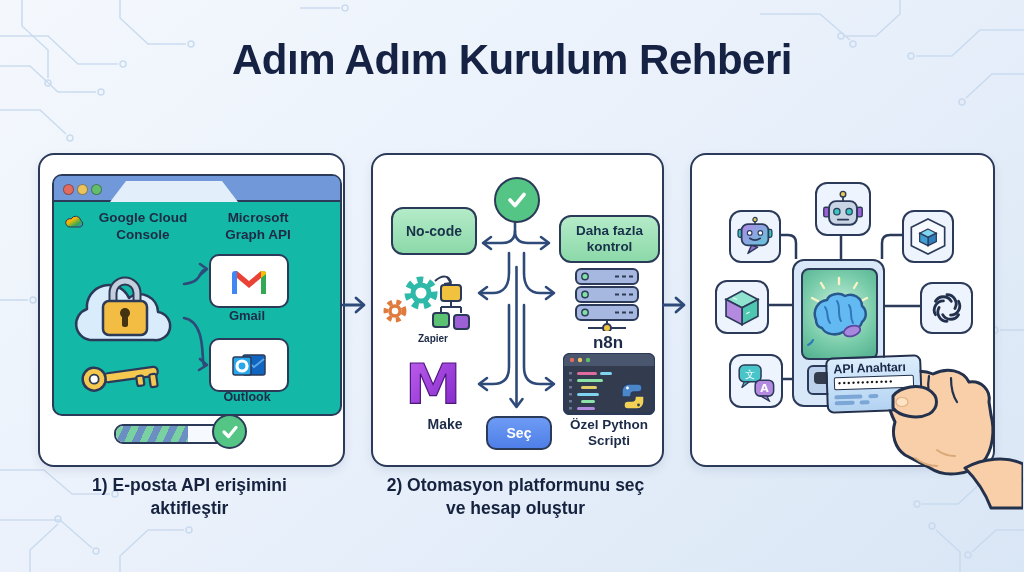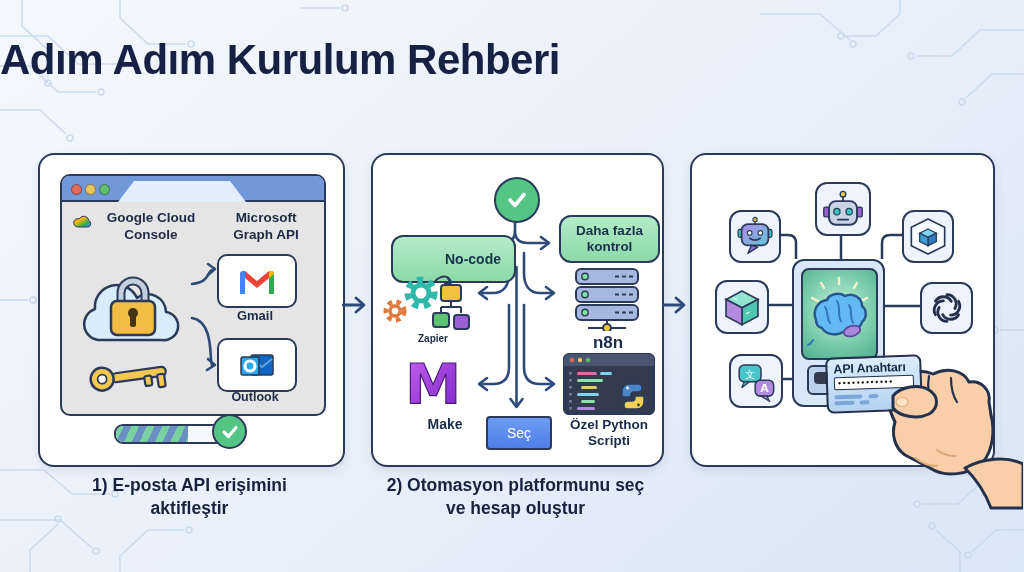--- a/index.html
+++ b/index.html
@@ -1,51 +1,51 @@
 <!DOCTYPE html>
 <html><head>
 <meta charset="utf-8">
 <style>
   html,body{margin:0;padding:0;background:#dfe9f6;}
   .canvas{position:relative;width:1024px;height:572px;overflow:hidden;
     background:linear-gradient(140deg,#f4f8fd 0%,#eaf1fb 45%,#d9e6f5 100%);
     font-family:"Liberation Sans",sans-serif;}
   .abs{position:absolute;}
-  .title{position:absolute;top:36px;left:0;width:1024px;text-align:left;
+  .title{position:absolute;top:36px;left:0;width:1024px;text-align:center;
     font-size:42px;font-weight:bold;color:#152244;letter-spacing:-0.5px;}
   .panel{position:absolute;top:153px;height:310px;background:#ffffff;
     border:2.5px solid #2b3a58;border-radius:16px;box-shadow:0 4px 10px rgba(40,60,100,.10);}
   .caption{position:absolute;top:474px;color:#16233f;font-weight:bold;
     font-size:17.5px;line-height:1.32;text-align:center;}
   .lbl{position:absolute;color:#1c2b48;font-weight:bold;font-size:13.5px;text-align:center;}
   
-  .browser{position:absolute;left:20px;top:19px;width:262px;height:238px;
-    background:#e5e5e5;border:2.5px solid #2b3a58;border-radius:10px;}
+  .browser{position:absolute;left:12px;top:19px;width:262px;height:238px;
+    background:#14b8a6;border:2.5px solid #2b3a58;border-radius:10px;padding-left:24px;}
   .bbar{position:absolute;left:0;top:0;width:100%;height:26px;background:#7199d9;
     border-bottom:2.5px solid #2b3a58;border-radius:7px 7px 0 0;box-sizing:border-box;}
   .dot{position:absolute;top:8px;width:9px;height:9px;border-radius:50%;border:1px solid rgba(30,40,70,.45);}
   .tab{position:absolute;left:56px;top:5px;width:128px;height:21px;background:#e3eefb;
     clip-path:polygon(0 100%,16px 0,calc(100% - 16px) 0,100% 100%);}
   .sitehdr{position:absolute;font-size:13.5px;font-weight:bold;color:#1d2a45;
     text-align:center;line-height:1.25;}
   .mini-box{position:absolute;left:155px;width:76px;height:50px;background:#ffffff;
     border:2.5px solid #2b3a58;border-radius:10px;display:flex;align-items:center;justify-content:center;}
   .track{position:absolute;left:74px;top:269px;width:116px;height:16px;background:#f6fafe;
     border:2.5px solid #2b3a58;border-radius:9px;overflow:hidden;}
   .fill{height:100%;width:62%;border-radius:7px 0 0 7px;
     background:repeating-linear-gradient(115deg,#79d1a1 0 7px,#6b8fc2 7px 14px);}
   .chk{position:absolute;border-radius:50%;background:#55c585;border:2.5px solid #2b3a58;
     display:flex;align-items:center;justify-content:center;}
   
   .opt{position:absolute;background:linear-gradient(180deg,#b4ebc8,#8cd9a9);
     border:2.5px solid #2b3a58;border-radius:12px;display:flex;align-items:center;
     justify-content:center;font-weight:bold;color:#18324a;text-align:center;line-height:1.15;}
   .sec-btn{position:absolute;left:113px;top:261px;width:62px;height:30px;
-    background:linear-gradient(180deg,#6e9bf4,#4f7fe8);border:2.5px solid #2b3a58;border-radius:4px;
-    color:#ffffff;font-weight:normal;font-size:14px;display:flex;align-items:center;justify-content:center;}
+    background:linear-gradient(180deg,#6e9bf4,#4f7fe8);border:2.5px solid #2b3a58;border-radius:10px;
+    color:#ffffff;font-weight:bold;font-size:14px;display:flex;align-items:center;justify-content:center;}
   
   .icon-box{position:absolute;background:#eef4fd;border:2.5px solid #2b3a58;border-radius:12px;
     display:flex;align-items:center;justify-content:center;}
   .device{position:absolute;left:100px;top:104px;width:93px;height:148px;background:#d9e8f8;
     border:2.5px solid #2b3a58;border-radius:12px;box-sizing:border-box;}
   .screen{position:absolute;left:7px;top:7px;width:73px;height:88px;border:2px solid #2b3a58;border-radius:8px;
     background:radial-gradient(circle at 50% 45%,#cdf2de 0%,#79ccaa 58%,#4fae8d 100%);overflow:hidden;}
   .slot{position:absolute;left:13px;top:104px;width:61px;height:26px;background:#bcd2ec;
     border:2px solid #2b3a58;border-radius:6px;}
   .slot-in{position:absolute;left:5px;top:5px;width:47px;height:12px;background:#323c4c;border-radius:4px;}
@@ -197,21 +197,21 @@
       <path d="M143.5,112 V250"></path>
       <path d="M137.5,244 L143.5,252 L149.5,244"></path>
     </svg>
 
     <div class="chk" style="left:121px;top:22px;width:42px;height:42px;">
       <svg width="28" height="28" viewBox="0 0 28 28">
           <path d="M7,14 L12,19.5 L21,8.5" fill="none" stroke="#ffffff" stroke-width="3.6" stroke-linecap="round" stroke-linejoin="round"></path>
         </svg>
     </div>
 
-    <div class="opt" style="left:18px;top:80px;width:82px;height:44px;font-size:14px;padding-left:39px;">No-code</div>
+    <div class="opt" style="left:18px;top:52px;width:82px;height:44px;font-size:14px;">No-code</div>
     <div class="opt" style="left:186px;top:60px;width:101px;height:48px;font-size:13.5px;padding:0 4px;box-sizing:border-box;">Daha fazla kontrol</div>
 
     <svg class="abs" style="left:10px;top:116px" width="100" height="60" viewBox="0 0 100 60">
       <path d="M52,10 C60,3 66,5 68,11" fill="none" stroke="#2b3a58" stroke-width="2"></path>
       <path d="M64,6 L68,12 L61,13" fill="none" stroke="#2b3a58" stroke-width="2" stroke-linejoin="round"></path>
       <circle cx="38" cy="22" r="13" fill="none" stroke="#2fb9a8" stroke-width="7" stroke-dasharray="6 5.4"></circle>
       <circle cx="38" cy="22" r="8" fill="none" stroke="#2fb9a8" stroke-width="5"></circle>
       <circle cx="12" cy="40" r="9" fill="none" stroke="#e07b3e" stroke-width="5" stroke-dasharray="4.5 4.2"></circle>
       <circle cx="12" cy="40" r="5" fill="none" stroke="#e07b3e" stroke-width="3.5"></circle>
       <path d="M68,30 V36 M58,36 H78 M58,36 V42 M78,36 V42" fill="none" stroke="#2b3a58" stroke-width="2"></path>

